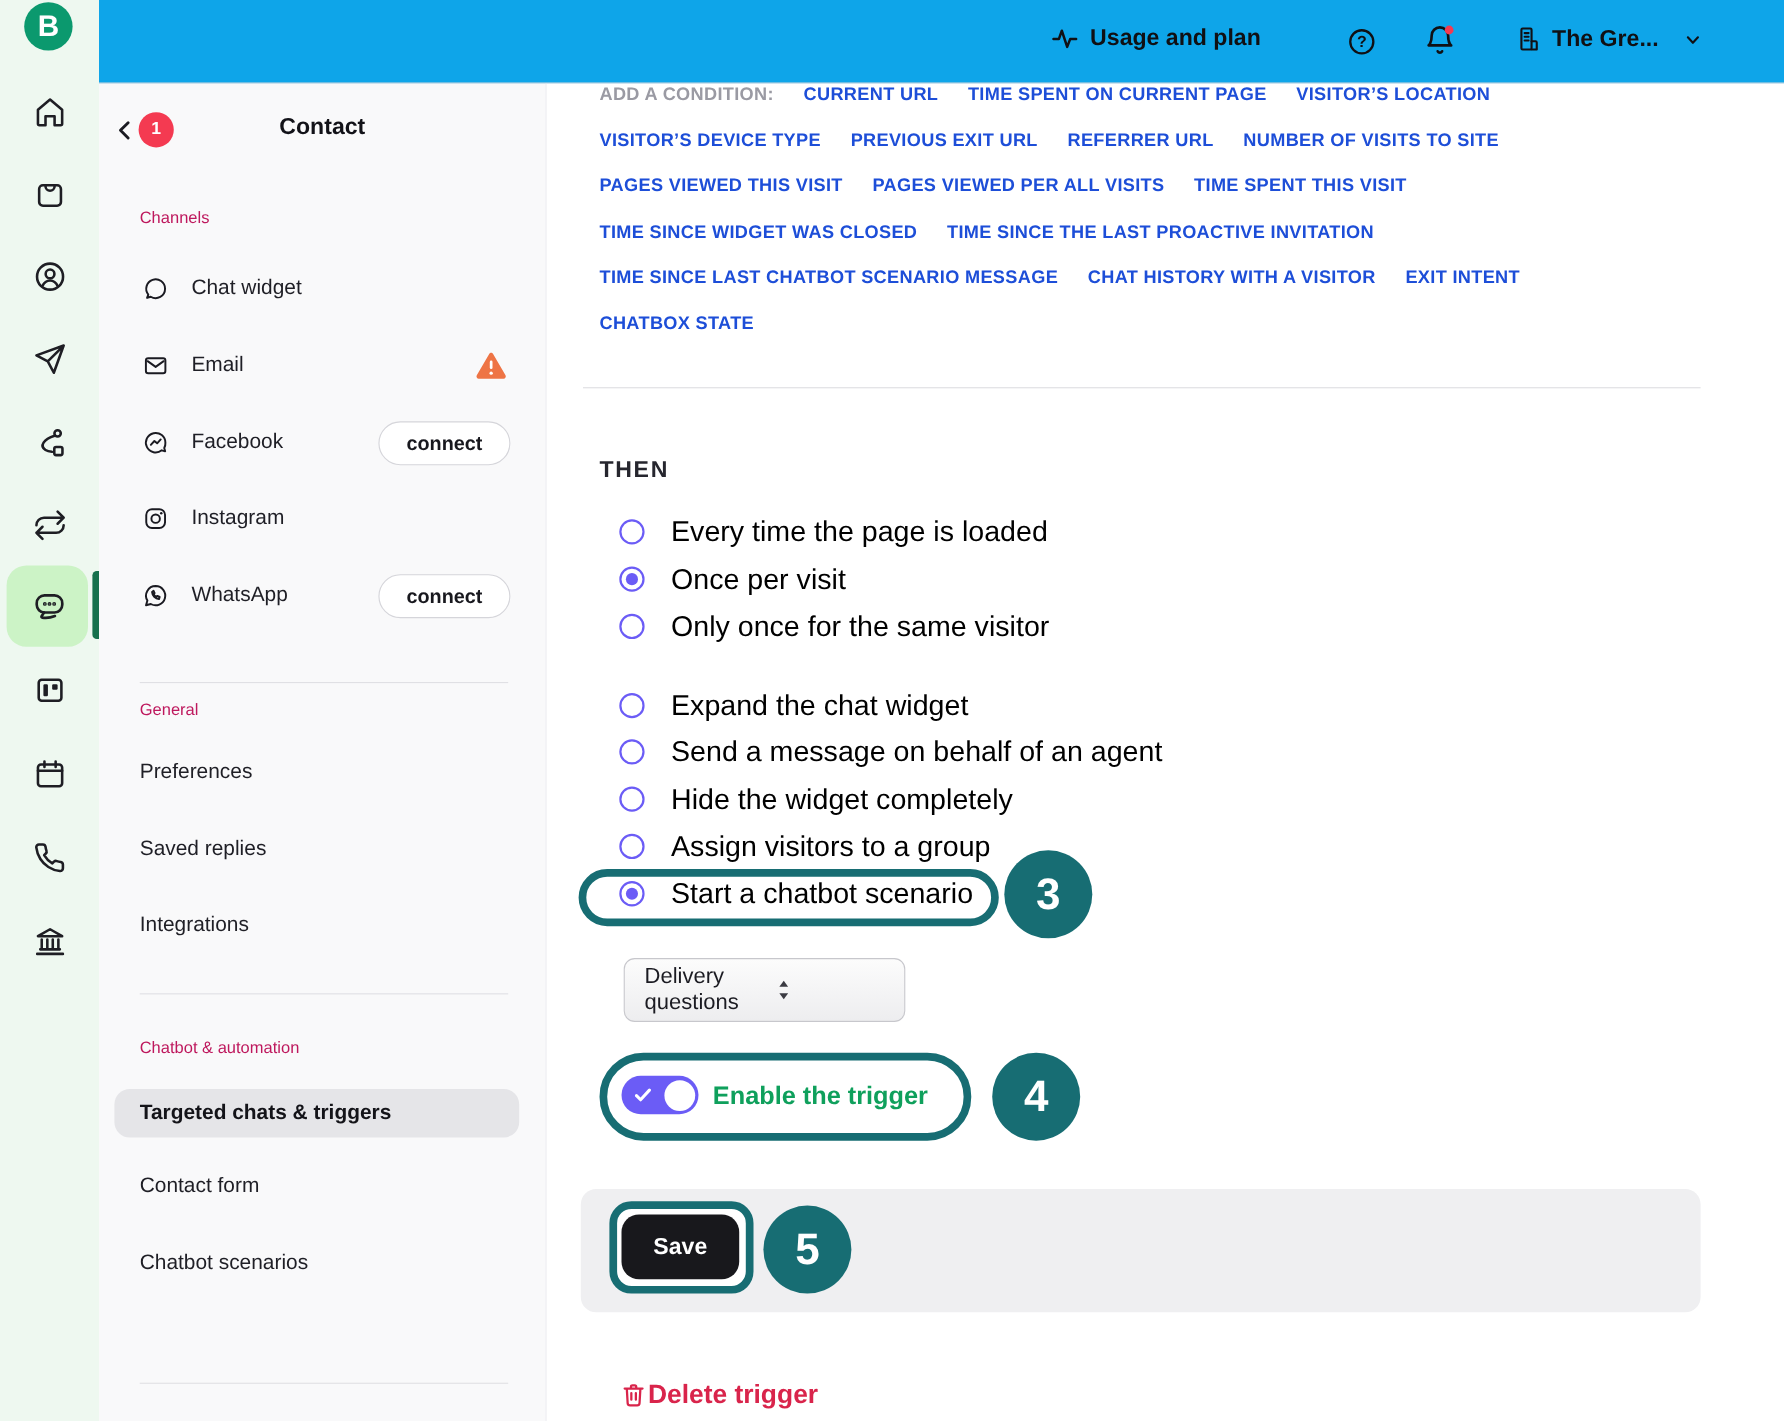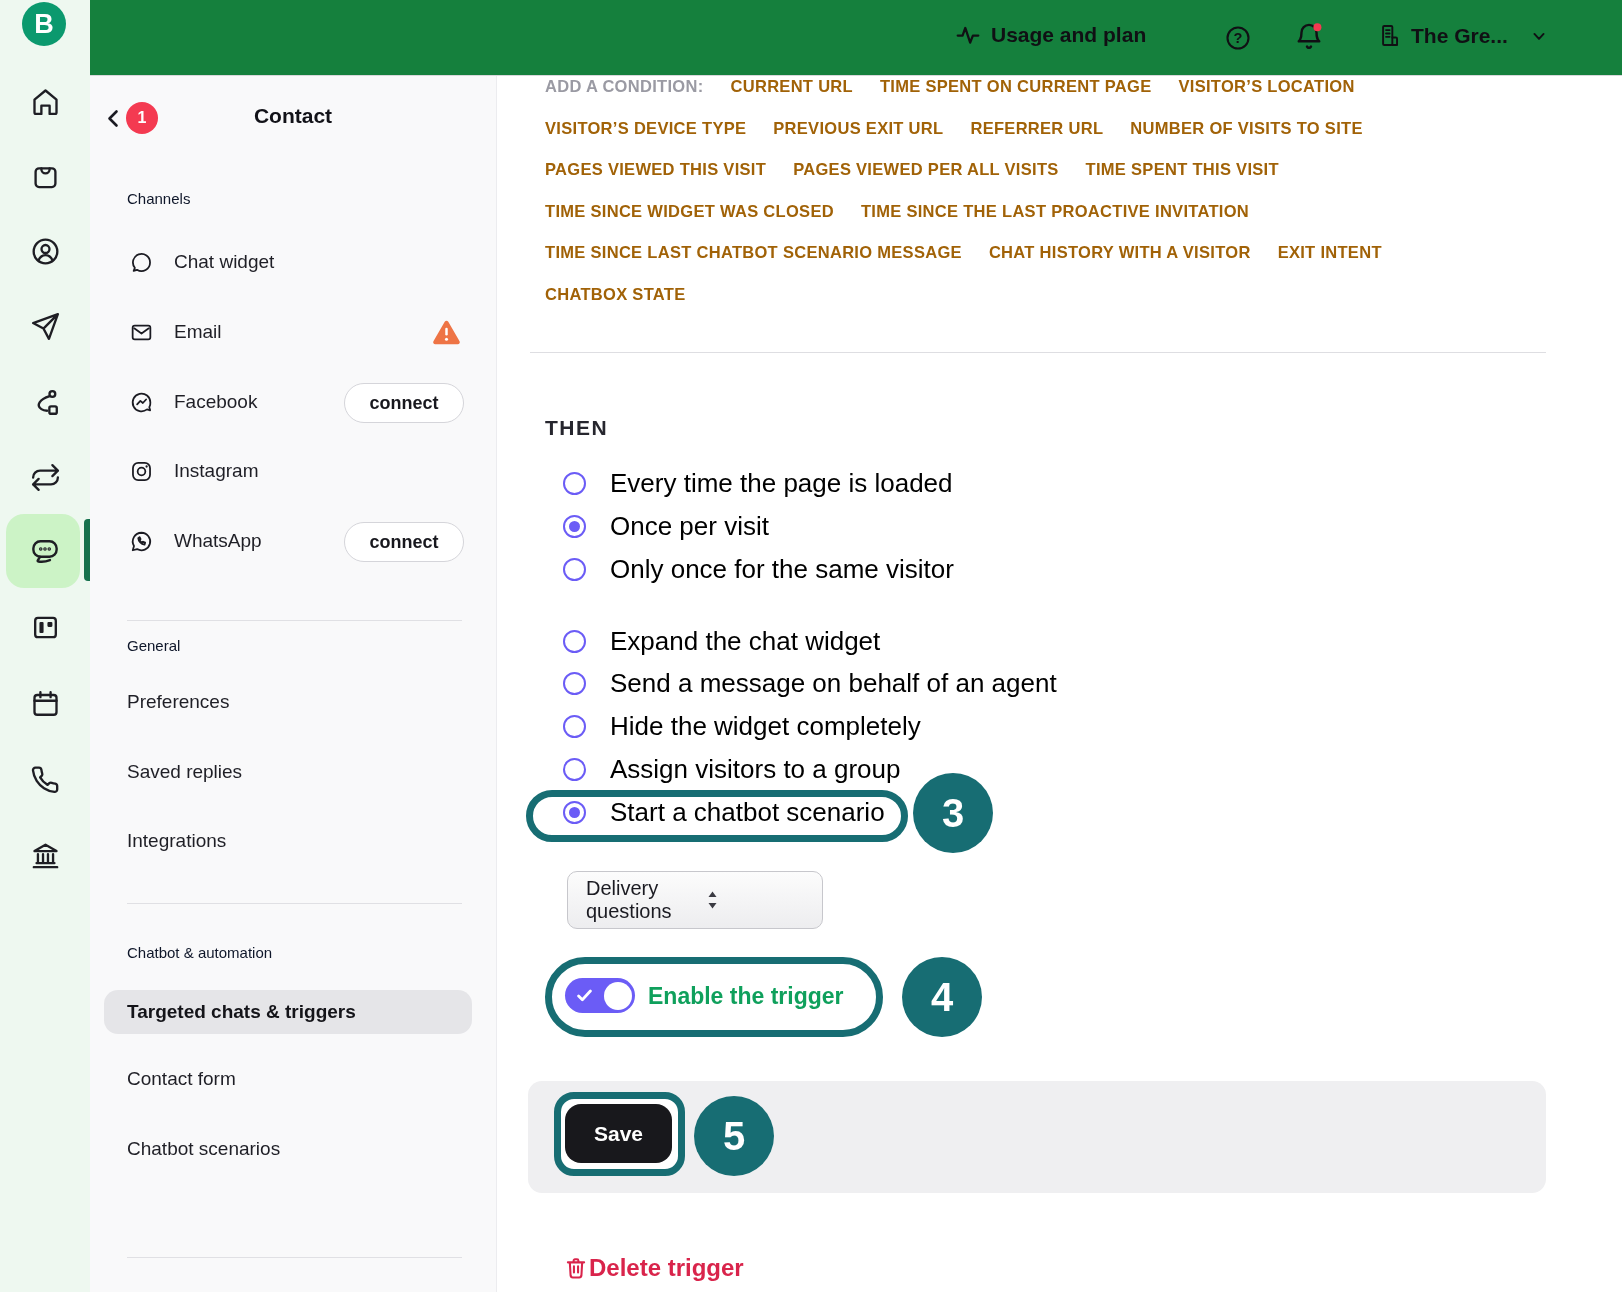--- a/index.html
+++ b/index.html
@@ -12,43 +12,43 @@
   .rail{left:0;top:0;width:90px;height:1292px;background:#eef8f0;}
   .logo{left:22px;top:2px;width:44px;height:44px;border-radius:50%;display:flex;align-items:center;justify-content:center;color:#fff;font-size:27px;font-weight:bold;}
   .rail-ic{left:28px;width:34px;height:34px;display:flex;align-items:center;justify-content:center;}
   .rail-active-bg{left:6px;top:514px;width:74px;height:74px;border-radius:18px;background:#ccf3c6;}
   .rail-indicator{left:84px;top:519px;width:6px;height:62px;border-radius:4px 0 0 4px;background:#16714d;}
 
   
   .panel{left:90px;top:76px;width:407px;height:1216px;background:#f9f9fa;border-right:1px solid #ececef;box-sizing:border-box;}
   .panel-title{left:0;right:0;top:28px;text-align:center;font-size:21px;font-weight:bold;color:#121218;}
   .badge{left:36px;top:26px;width:32px;height:32px;border-radius:50%;color:#fff;font-size:16px;font-weight:bold;display:flex;align-items:center;justify-content:center;}
-  .sec-label{left:37px;font-size:15px;color:#0f172a;}
+  .sec-label{left:37px;font-size:15px;color:#be185d;}
   .p-div{left:37px;width:335px;height:1px;background:#e0e0e4;}
   .ch-row{left:0;width:407px;height:36px;display:flex;align-items:center;}
   .ch-ic{margin-left:39px;width:25px;display:flex;}
   .ch-label{margin-left:20px;font-size:19px;color:#1f1f26;}
   .g-label{left:37px;font-size:19px;color:#1f1f26;}
   .connect{position:absolute;left:254px;width:118px;height:38px;border:1.5px solid #d5d5da;border-radius:20px;background:#fff;font-size:18px;font-weight:bold;color:#18181e;display:flex;align-items:center;justify-content:center;}
   .warn{position:absolute;left:340px;top:2px;}
   .sel-pill{left:14px;top:914px;width:368px;height:44px;border-radius:14px;background:#e5e5e8;display:flex;align-items:center;}
   .sel-pill span{margin-left:23px;font-size:19px;font-weight:bold;color:#141419;}
 
   
-  .topbar{left:90px;top:0;width:1532px;height:76px;background:#15803d;}
+  .topbar{left:90px;top:0;width:1532px;height:76px;background:#0ea5e9;}
   .top-div{left:90px;top:75px;width:1532px;height:1px;background:#d8d8db;}
   .usage{left:865px;top:22px;display:flex;align-items:center;gap:10px;font-size:21px;font-weight:bold;color:#101014;}
   .tb-ic{display:flex;align-items:center;}
   .company{left:1285px;top:22px;display:flex;align-items:center;gap:9px;font-size:21px;font-weight:bold;color:#101014;}
 
   
   .main{left:497px;top:76px;width:1125px;height:1216px;background:#fff;}
   .cond-wrap{left:48px;top:-10px;width:1024px;}
   .cond-row{display:flex;align-items:center;height:41.5px;column-gap:27px;}
-  .chip{font-size:16.5px;font-weight:bold;letter-spacing:.3px;color:#a16207;white-space:nowrap;cursor:pointer;}
+  .chip{font-size:16.5px;font-weight:bold;letter-spacing:.3px;color:#1d4ed8;white-space:nowrap;cursor:pointer;}
   .cond-label{font-size:16.5px;font-weight:bold;letter-spacing:.3px;color:#9a9aa3;white-space:nowrap;}
   .m-div{left:33px;top:276px;width:1016px;height:1px;background:#dedee2;}
   .then-title{left:48px;top:340px;font-size:21px;font-weight:bold;letter-spacing:1.5px;color:#26262e;}
   .radio-row{left:66px;height:43px;display:flex;align-items:center;cursor:pointer;}
   .radio{width:23px;height:23px;border:2.5px solid #6b5cf6;border-radius:50%;box-sizing:border-box;background:#fff;flex:none;}
   .radio.sel::after{content:"";display:block;width:11px;height:11px;border-radius:50%;background:#6b5cf6;margin:3.5px auto;}
   .radio-label{margin-left:24px;font-size:26px;color:#000000;}
   .ann-ring{border:7px solid #176d73;border-radius:40px;box-sizing:border-box;pointer-events:none;}
   .ann-circle{width:80px;height:80px;border-radius:50%;background:#176d73;color:#fff;font-size:40px;font-weight:bold;display:flex;align-items:center;justify-content:center;pointer-events:none;}
   .select{left:70px;top:795px;width:256px;height:58px;border:1.5px solid #c7c7cc;border-radius:10px;background:linear-gradient(180deg,#fcfcfc 0%,#ededef 100%);display:flex;align-items:center;box-sizing:border-box;cursor:pointer;}

